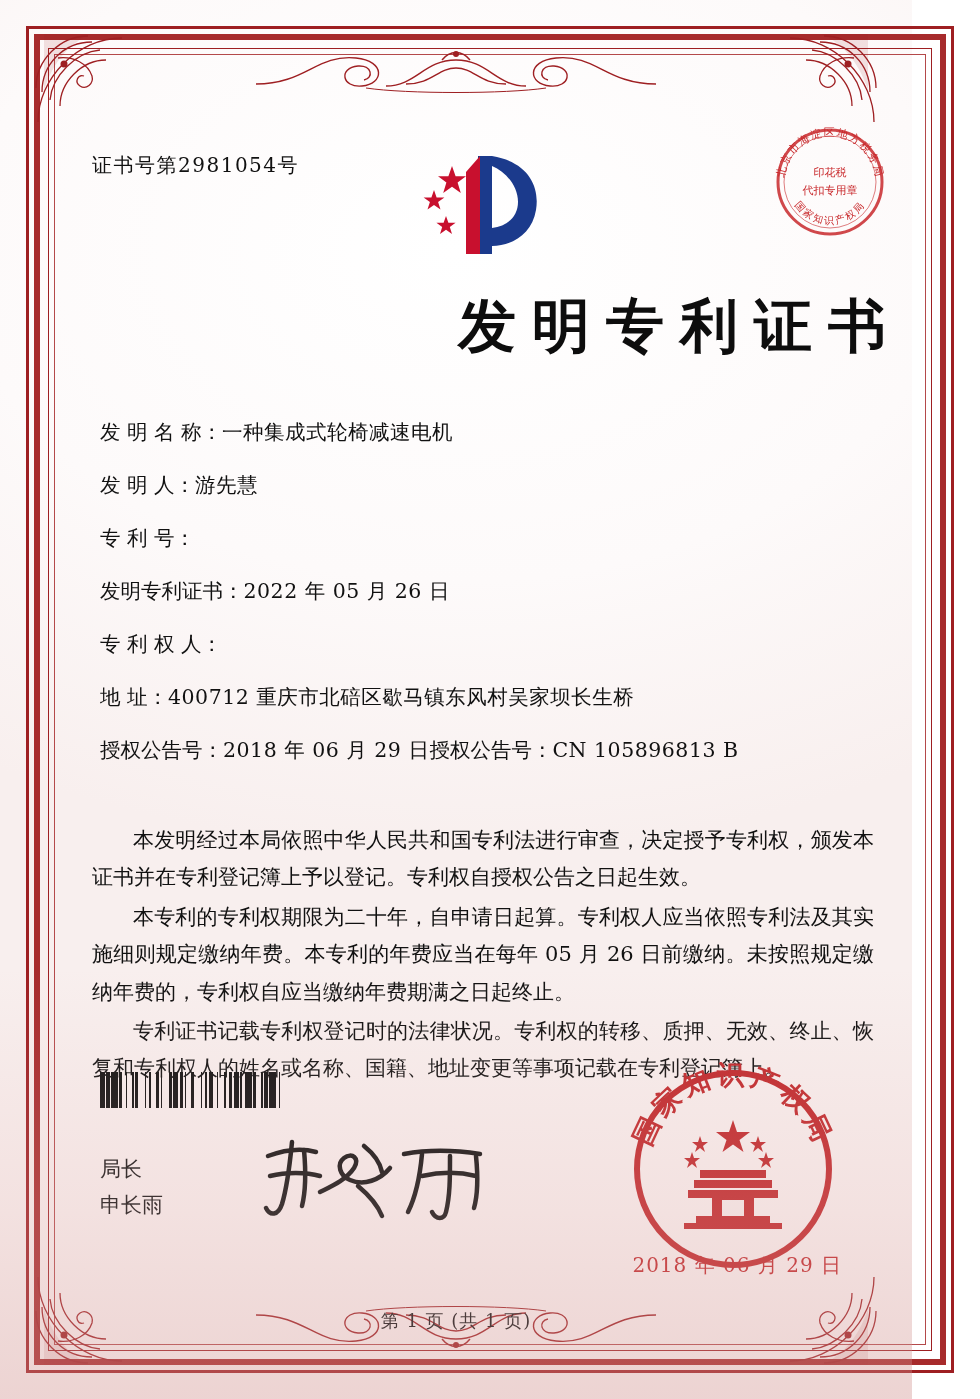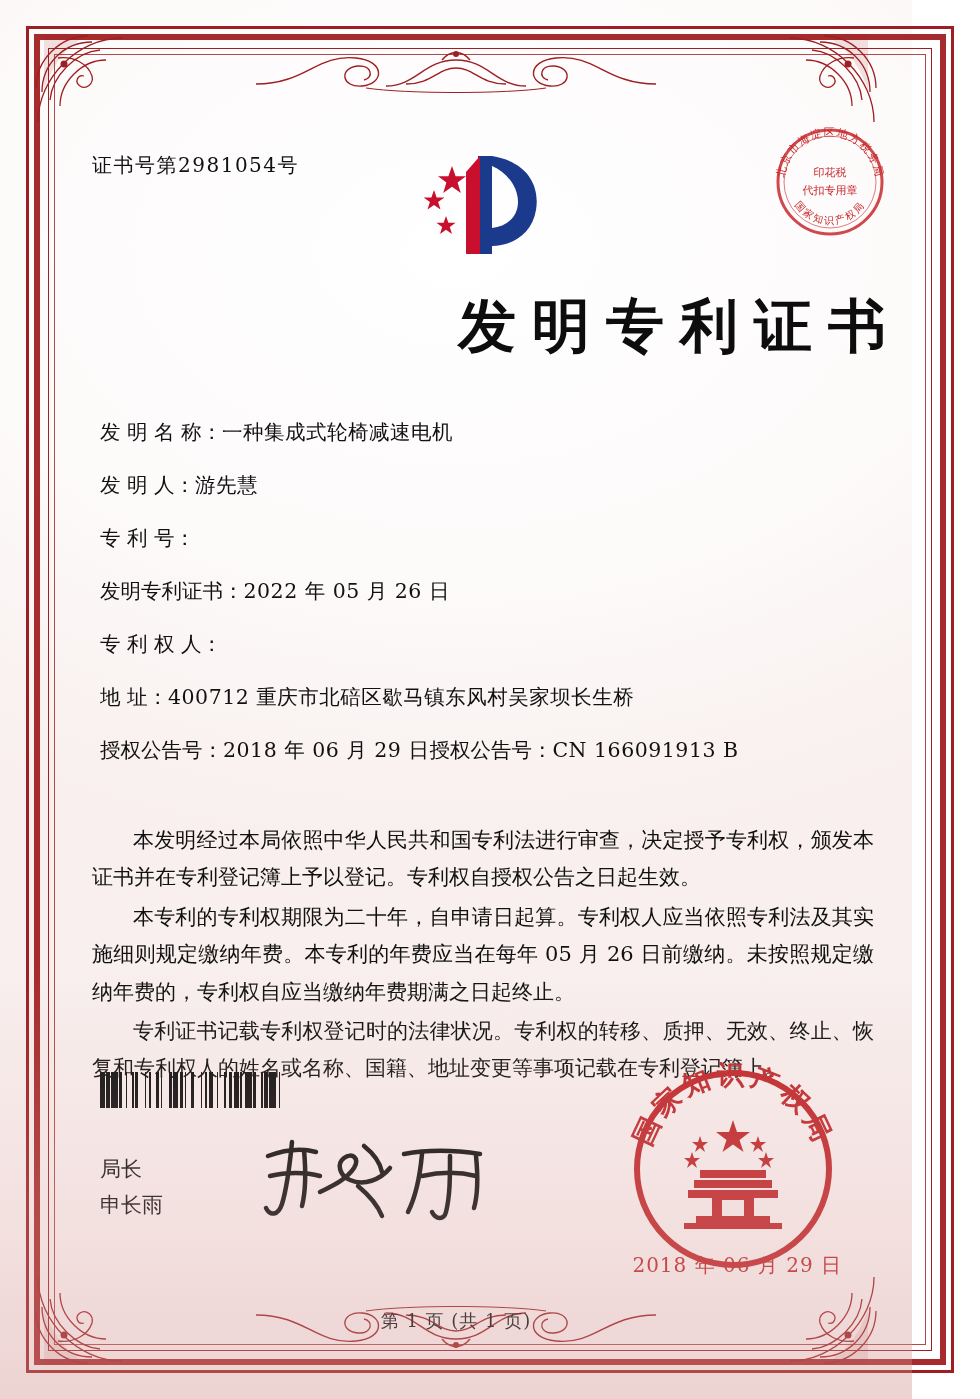--- a/index.html
+++ b/index.html
@@ -401,21 +401,21 @@
 
       <div class="field-row">
         <span class="field-label">地 址：</span>
         <span class="field-value">400712  重庆市北碚区歇马镇东风村吴家坝长生桥</span>
       </div>
 
       <div class="field-row two-col">
         <span class="field-label">授权公告号：</span>
         <span class="field-value">2018 年 06 月 29 日</span>
         <span class="col2 field-label">授权公告号：</span>
-        <span class="field-value">CN 166091913 B</span>
+        <span class="field-value">CN 105896813 B</span>
       </div>
 
     </div>
 
     <div class="paragraphs">
       <p>本发明经过本局依照中华人民共和国专利法进行审查，决定授予专利权，颁发本证书并在专利登记簿上予以登记。专利权自授权公告之日起生效。</p>
       <p>本专利的专利权期限为二十年，自申请日起算。专利权人应当依照专利法及其实施细则规定缴纳年费。本专利的年费应当在每年 05 月 26 日前缴纳。未按照规定缴纳年费的，专利权自应当缴纳年费期满之日起终止。</p>
       <p>专利证书记载专利权登记时的法律状况。专利权的转移、质押、无效、终止、恢复和专利权人的姓名或名称、国籍、地址变更等事项记载在专利登记簿上。</p>
     </div>
 

